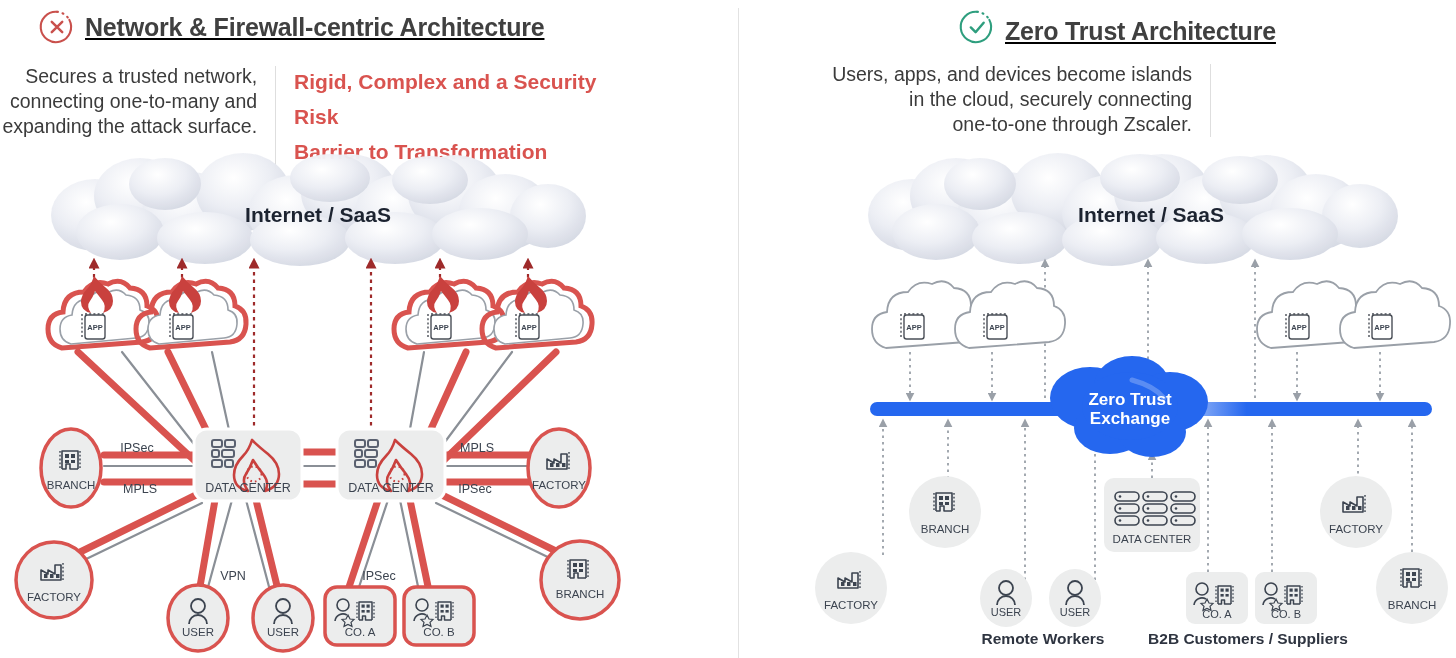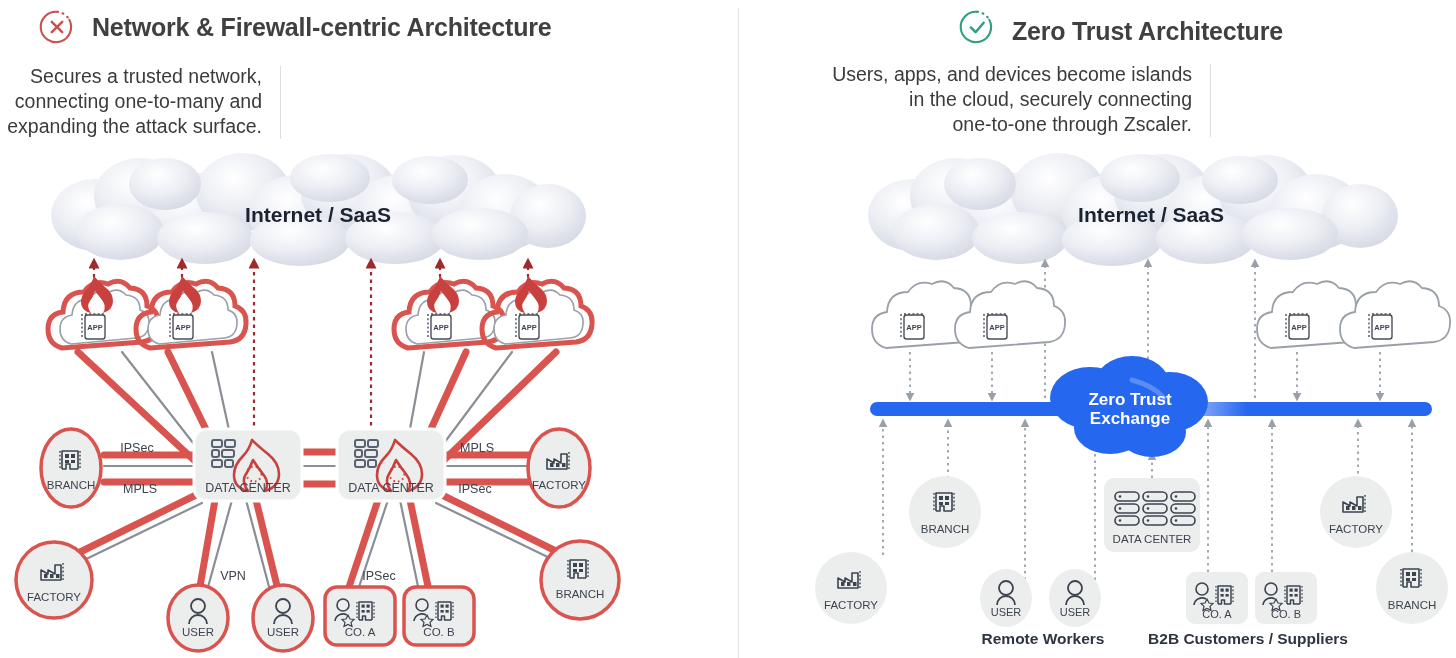--- a/index.html
+++ b/index.html
@@ -20,21 +20,21 @@
   #panel-left  { left: 0;   width: 738px; }
   #panel-right { left: 740px; width: 716px; }
 
   .vdivider {
     position: absolute; left: 738px; top: 8px;
     width: 1px; height: 650px;
     background: #e2e2e2;
   }
 
   
-  .hdr { position: absolute; display: flex; align-items: center; gap: 16px; }
+  .hdr { position: absolute; display: flex; align-items: center; gap: 9px; text-decoration: underline; }
   #hdr-left  { left: 38px; top: 8px; }
   #hdr-right { left: 218px; top: 8px; align-items: flex-end; }
   .hdr-title {
     font-size: 25px; font-weight: bold; color: #404040;
     letter-spacing: -0.2px; white-space: nowrap;
   }
   .badge-icon { width: 38px; height: 38px; flex: none; }
 
   
   .sub-row { position: absolute; display: flex; align-items: flex-start; }
@@ -79,20 +79,22 @@
         <path d="M14.5 14.5 L25.5 25.5 M25.5 14.5 L14.5 25.5" stroke="#c9504c" stroke-width="2.6" stroke-linecap="round"></path>
       </svg>
       <div class="hdr-title">Network &amp; Firewall-centric Architecture</div>
     </div>
 
     <div class="sub-row" id="sub-left">
       <div class="sub-desc">Secures a trusted network,
 connecting one-to-many and
 expanding the attack surface.</div>
       <div class="sub-sep"></div>
+      <div class="sub-claim">Rigid, Complex and a Security Risk
+Barrier to Transformation</div>
     </div>
 
     <div class="diagram">
       <svg width="738" height="658" viewBox="0 0 738 658" xmlns="http://www.w3.org/2000/svg">
         <defs>
           <radialGradient id="puffL" cx="40%" cy="32%" r="70%">
             <stop offset="0%" stop-color="#ffffff"></stop>
             <stop offset="55%" stop-color="#eceef4"></stop>
             <stop offset="100%" stop-color="#d5d9e4"></stop>
           </radialGradient>

